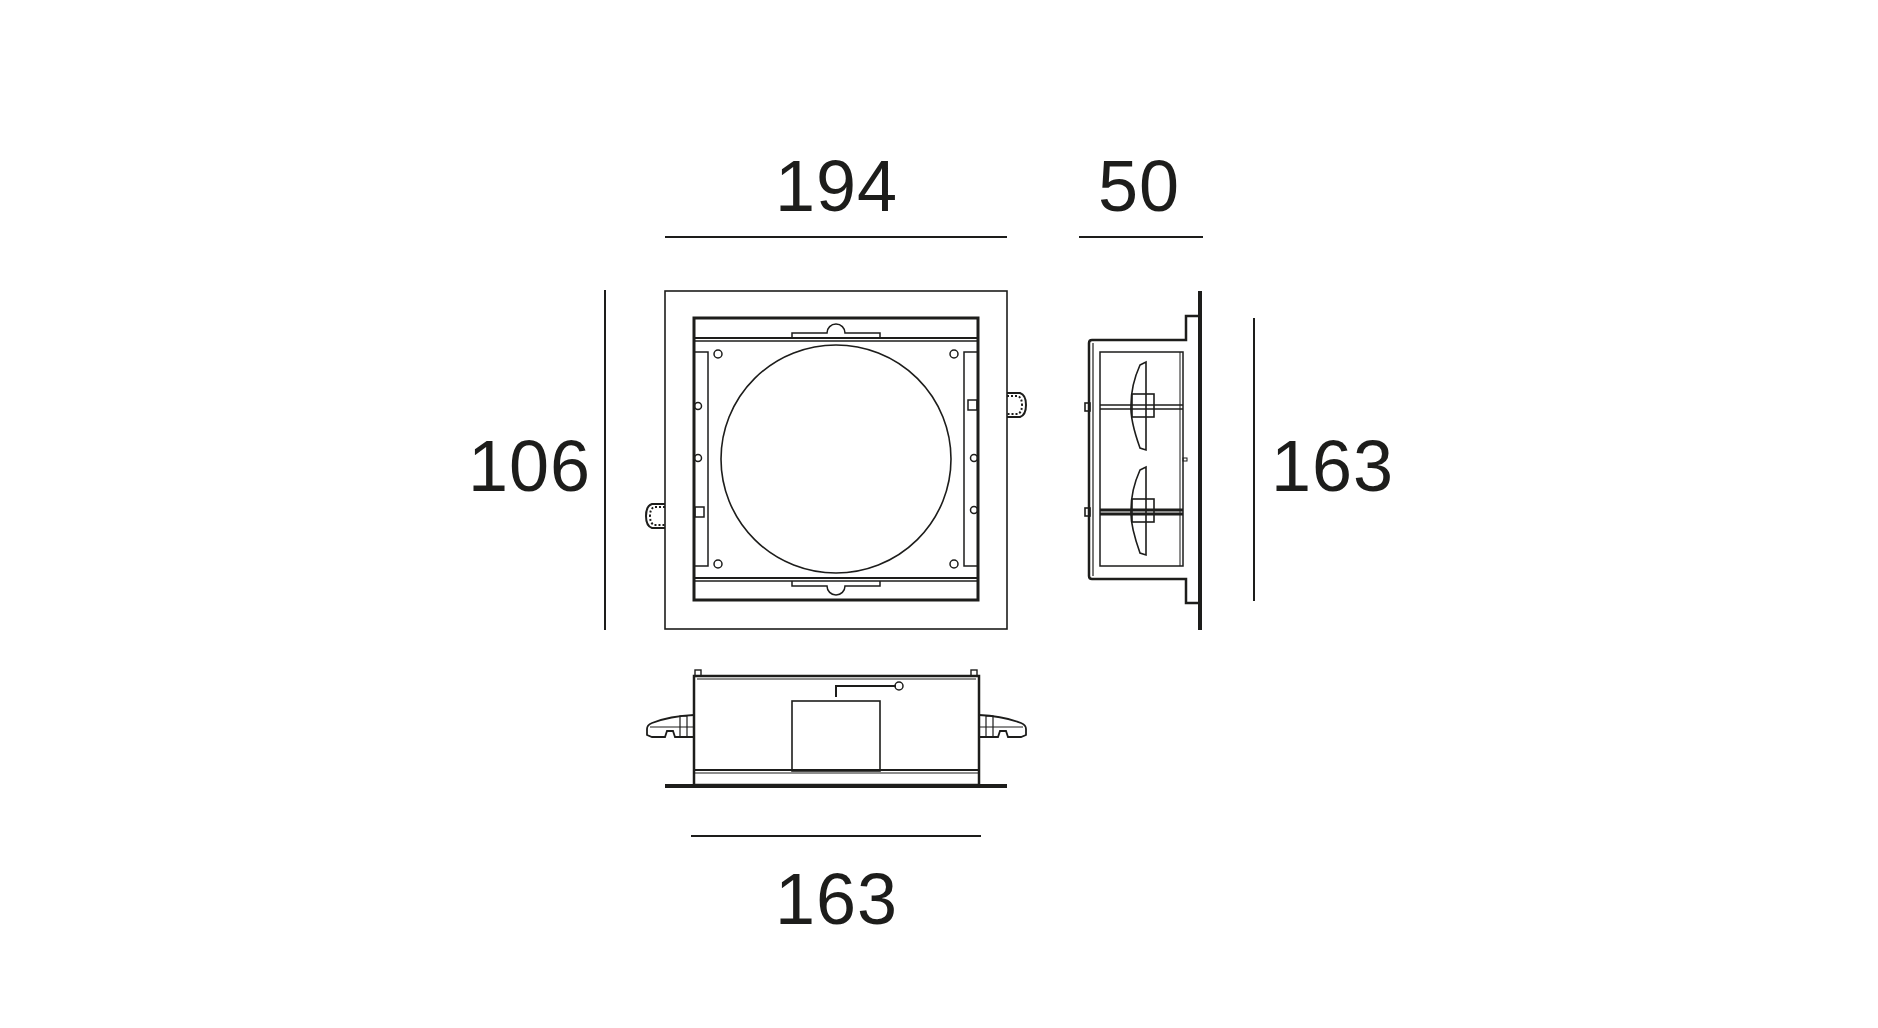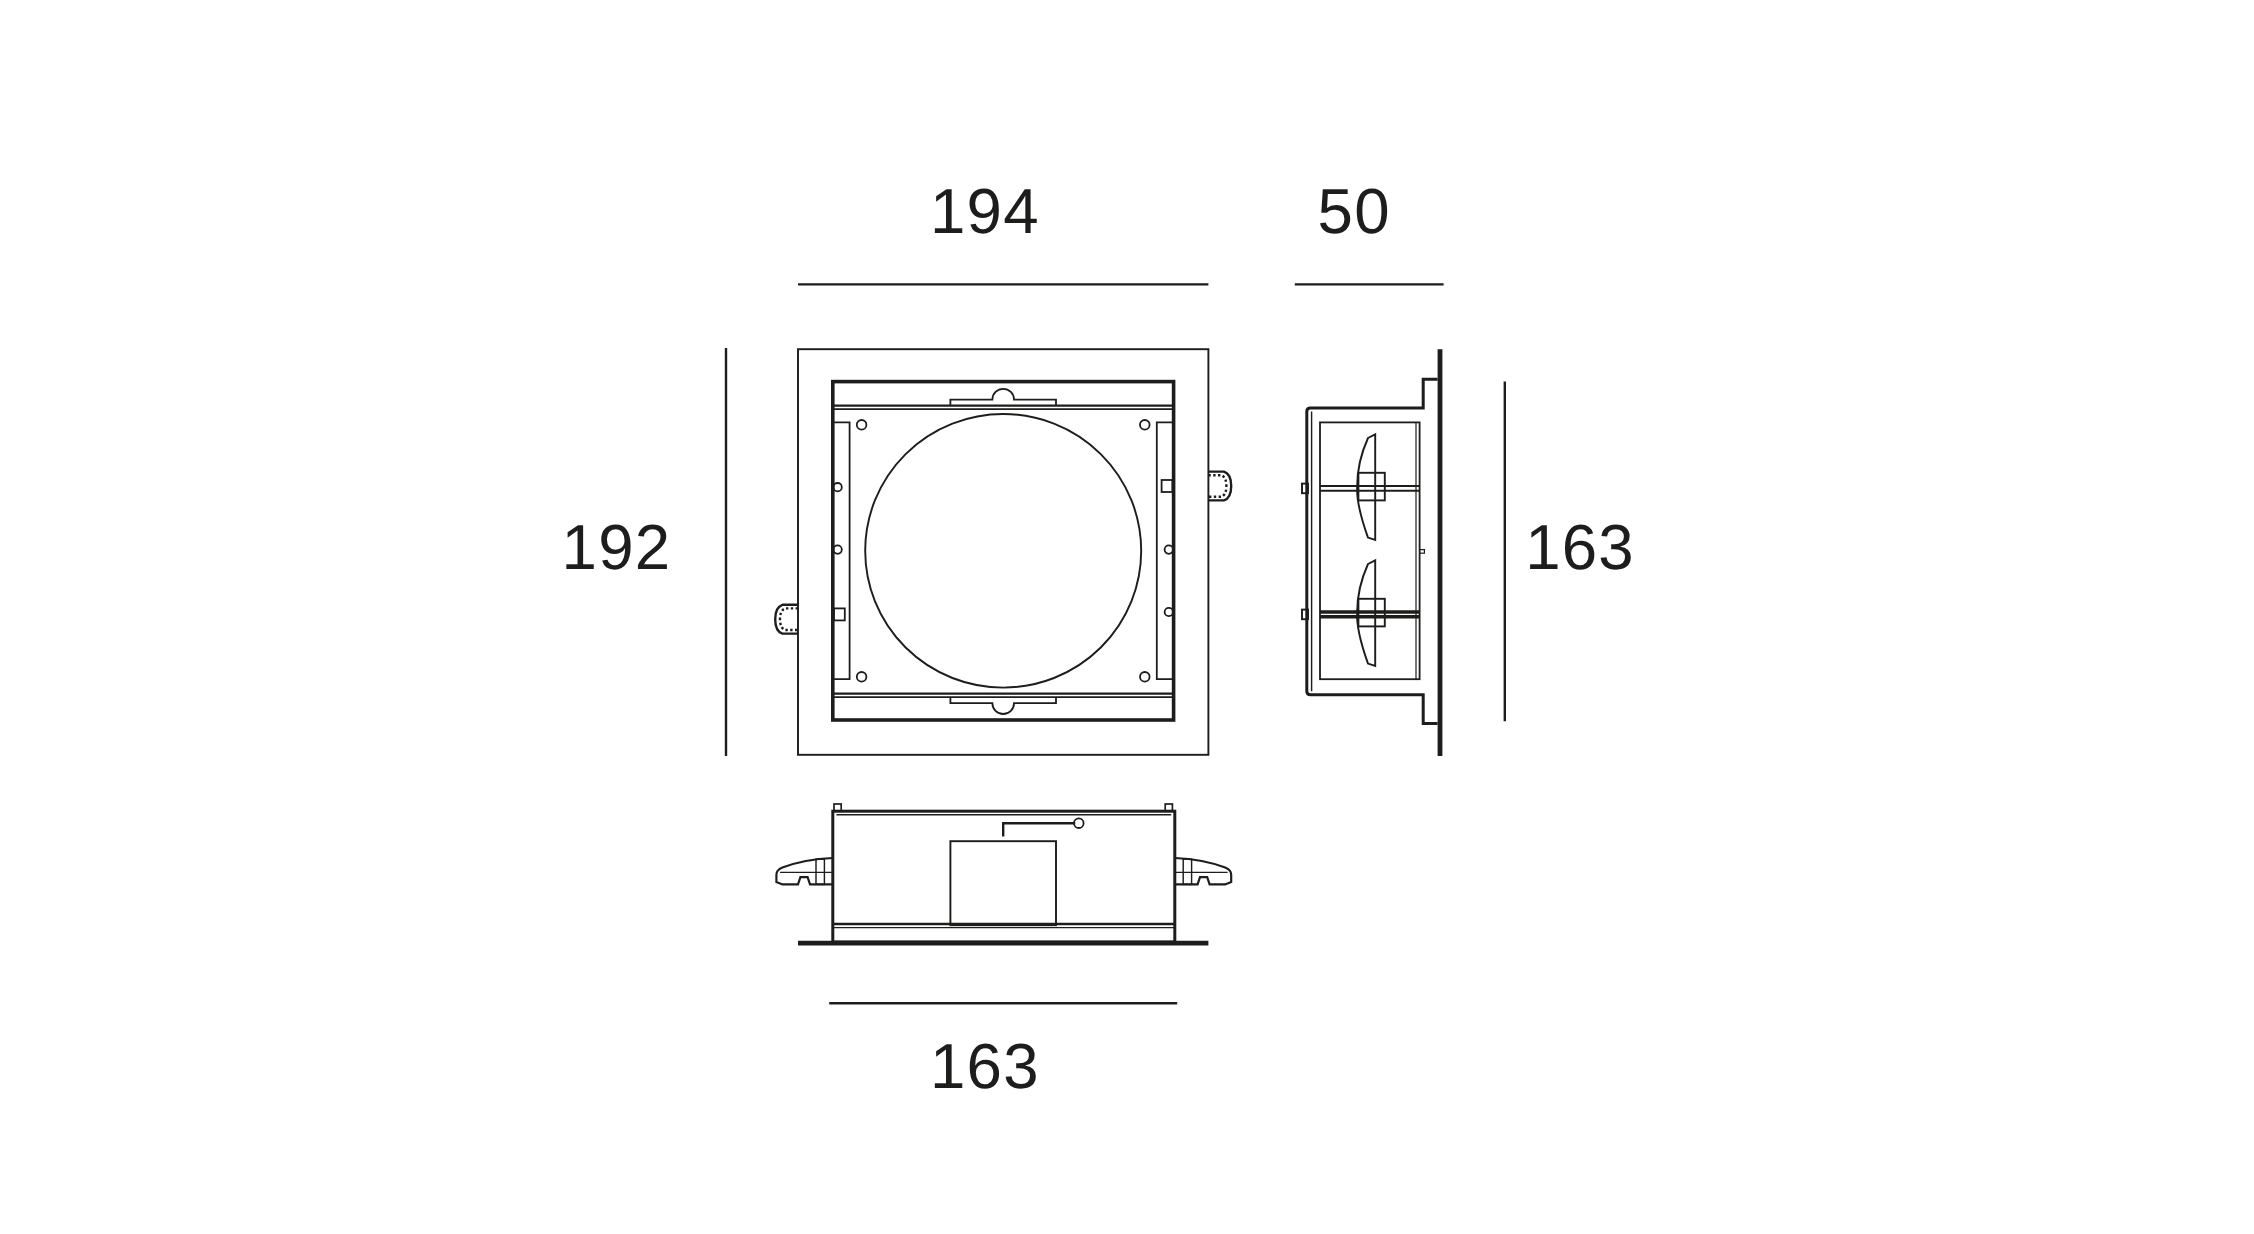--- a/index.html
+++ b/index.html
@@ -1,27 +1,27 @@
 <!DOCTYPE html>
 <html><head>
 <meta charset="utf-8">
 <style>
   html, body { margin: 0; padding: 0; background: #ffffff; }
   body { width: 1878px; height: 1028px; position: relative; overflow: hidden;
          font-family: "Liberation Sans", "DejaVu Sans", sans-serif; }
-  .dim-label { position: absolute; color: #1d1d1b; font-size: 53px; line-height: 1;
+  .dim-label { position: absolute; color: #1d1d1b; font-size: 72px; line-height: 1;
                letter-spacing: 1px; font-weight: normal; }
   svg.drawing { position: absolute; left: 0; top: 0; }
 </style>
 </head>
 <body>
 
 <div class="dim-label" style="left:775px; top:150px;">194</div>
 <div class="dim-label" style="left:1098px; top:150px;">50</div>
-<div class="dim-label" style="left:468px; top:430px;">192</div>
+<div class="dim-label" style="left:468px; top:430px;">106</div>
 <div class="dim-label" style="left:1271px; top:430px;">163</div>
 <div class="dim-label" style="left:775px; top:863px;">163</div>
 
 <svg class="drawing" width="1878" height="1028" viewBox="0 0 1878 1028" xmlns="http://www.w3.org/2000/svg">
   <g fill="none" stroke="#1d1d1b" stroke-width="2">
 
     <g>
       <line x1="665" y1="237" x2="1007" y2="237"></line>
       <line x1="1079" y1="237" x2="1203" y2="237"></line>
       <line x1="605" y1="290" x2="605" y2="630"></line>

